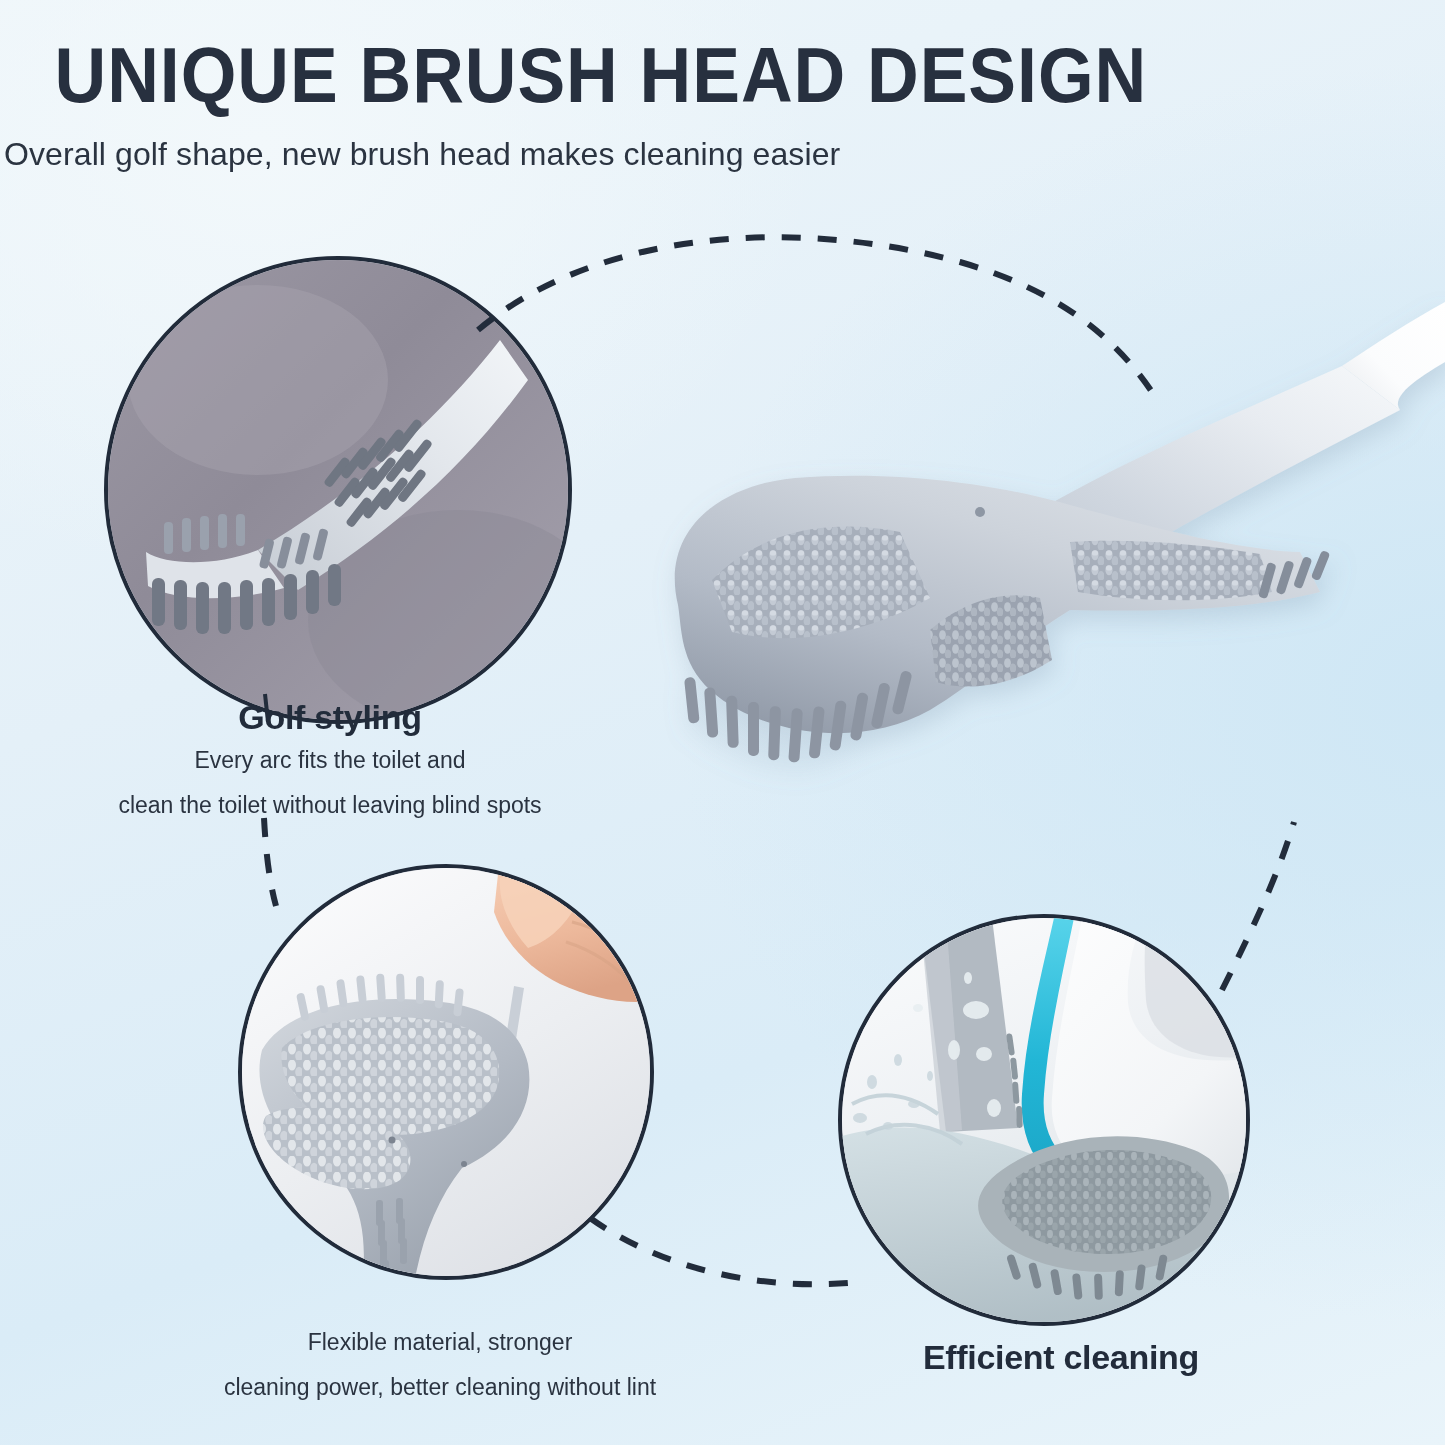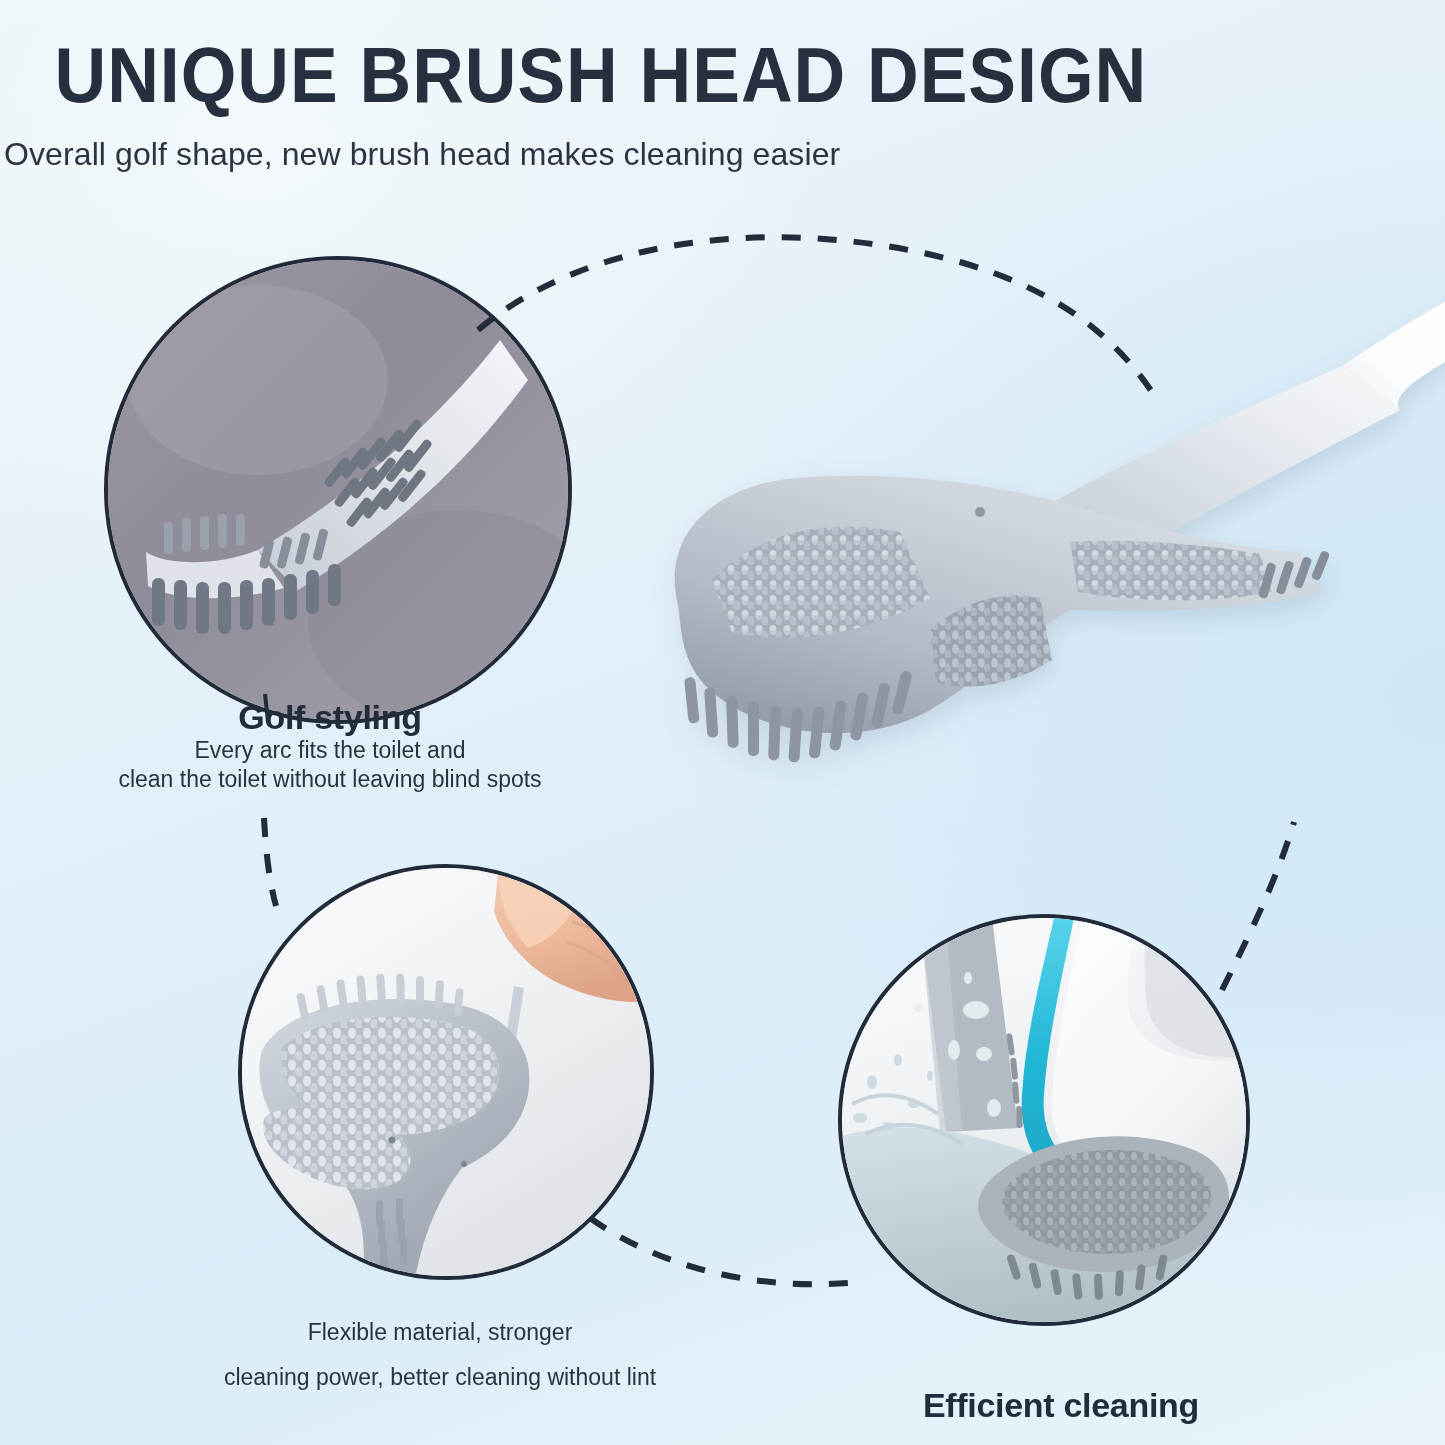--- a/index.html
+++ b/index.html
@@ -65,28 +65,29 @@
   
   .caption { position: absolute; z-index: 45; text-align: center; }
   .cap-title {
     font-size: 34px;
     font-weight: 700;
     color: #222c3b;
     line-height: 1.05;
     letter-spacing: -0.3px;
   }
   .cap-desc {
+    margin-top: 10px;
     font-size: 23px;
     color: #2a3340;
     line-height: 1.26;
   }
 
   #caption-golf      { left: 60px;  top: 700px;  width: 540px; }
   #caption-bristles  { left: 170px; top: 1318px; width: 540px; }
-  #caption-efficient { left: 826px; top: 1388px; width: 470px; }
+  #caption-efficient { left: 826px; top: 1340px; width: 470px; }
 
   
   #product-hero {
     position: absolute;
     left: 600px; top: 280px;
     width: 845px; height: 560px;
     z-index: 20;
   }
 
   
@@ -271,21 +272,21 @@
         <rect x="176" y="276" width="9" height="32" rx="4" transform="rotate(14 176 276)"></rect>
         <rect x="194" y="272" width="9" height="32" rx="4" transform="rotate(14 194 272)"></rect>
         <rect x="212" y="268" width="9" height="32" rx="4" transform="rotate(14 212 268)"></rect>
       </g>
     </svg>
   </div>
 
   <div id="caption-golf" class="caption">
     <div class="cap-title">Golf styling</div>
     <div class="cap-desc">Every arc fits the toilet and</div>
-    <div class="cap-desc" style="margin-top:0">clean the toilet without leaving blind spots</div>
+    <div class="cap-desc" style="margin-top:16px">clean the toilet without leaving blind spots</div>
   </div>
 
   <div id="circle-bristles" class="circle">
     <svg class="photo" viewBox="0 0 416 416" width="416" height="416">
       <defs>
         <linearGradient id="whiteBg" x1="0" y1="0" x2="0.6" y2="1">
           <stop offset="0%" stop-color="#fdfdfe"></stop>
           <stop offset="60%" stop-color="#eceef1"></stop>
           <stop offset="100%" stop-color="#dfe2e7"></stop>
         </linearGradient>

